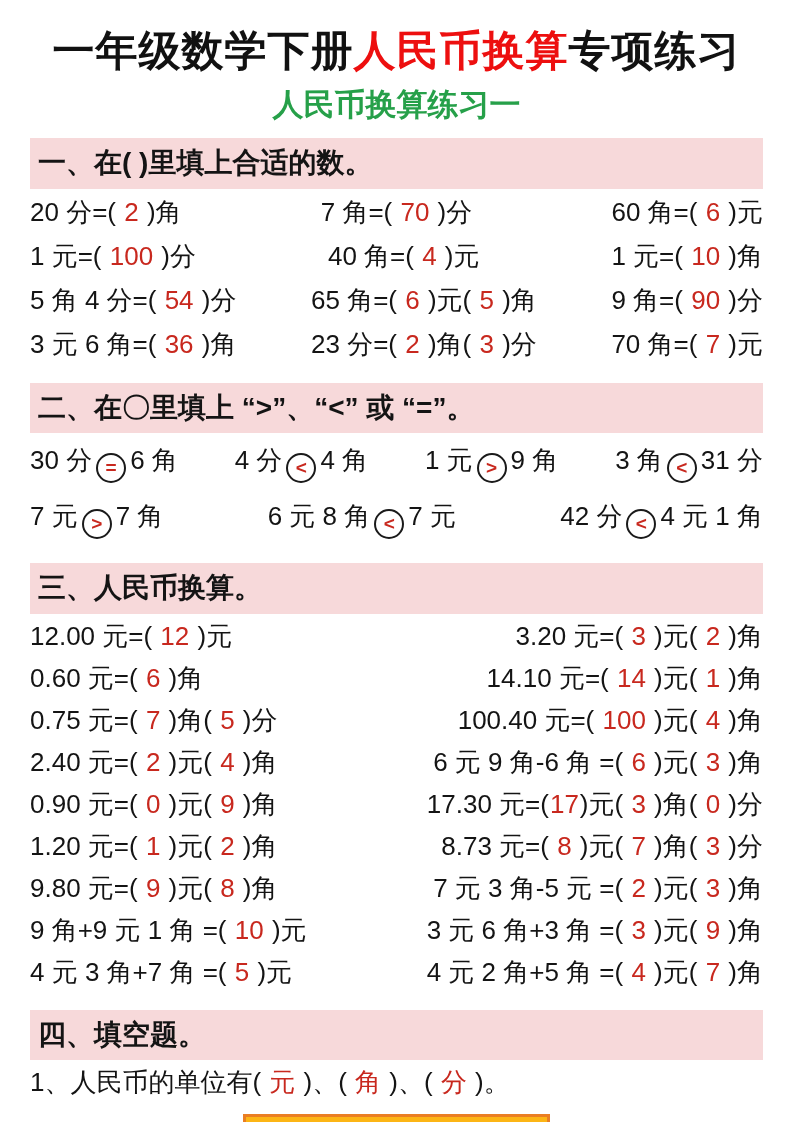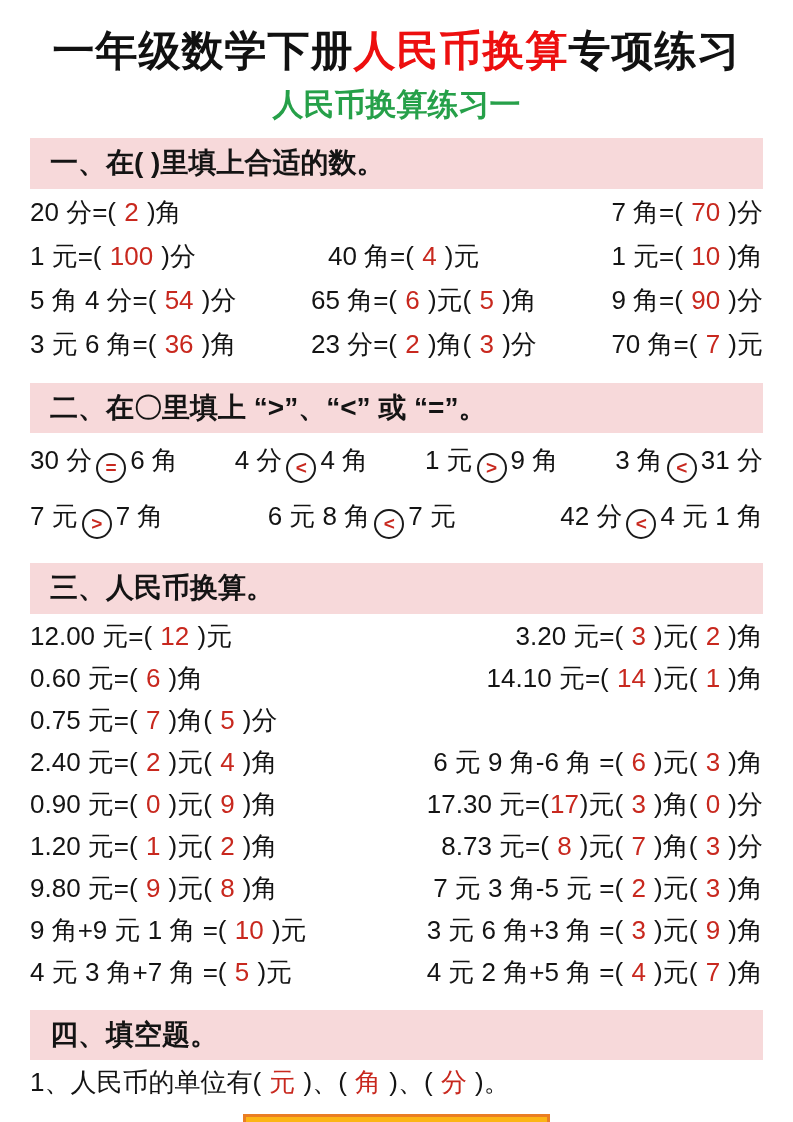--- a/index.html
+++ b/index.html
@@ -14,21 +14,21 @@
     text-align:center;font-size:42px;font-weight:bold;line-height:1.2;
     letter-spacing:1px;margin:0;color:#111;
   }
   .title .hl{color:var(--title-red,#ed0f0f);}
   .subtitle{
     text-align:center;font-size:31px;font-weight:bold;
     color:var(--subtitle-green,#26a049);margin-top:8px;
   }
   .bar{
     background:var(--header-pink,#f7d9da);
-    margin:12px 30px 0 30px;padding:7px 20px;
+    margin:12px 30px 0 30px;padding:7px 8px;
     font-size:28px;font-weight:bold;color:#141414;line-height:1.3;
   }
   .content{margin:0 30px;padding:2px 0 4px 0;}
   .prob-row{
     display:flex;justify-content:space-between;align-items:center;
     font-size:26px;height:44px;white-space:nowrap;
   }
   .sec2 .prob-row{height:56px;}
   .sec3 .prob-row{height:42px;gap:8px;}
   .sec3 .prob:first-child{width:46.5%;}
@@ -55,20 +55,21 @@
 
   <h1 class="title"><span>一年级数学下册</span><span class="hl">人民币换算</span><span>专项练习</span></h1>
 
   <div class="subtitle">人民币换算练习一</div>
 
   <div class="bar">一、在(  )里填上合适的数。</div>
   <div class="content sec1">
       <div class="prob-row">
         <div class="prob"><span>20 分=( </span><span class="ans">2</span><span> )角</span></div>
         <div class="prob"><span>7 角=( </span><span class="ans">70</span><span> )分</span></div>
+        <div class="prob"><span>60 角=( </span><span class="ans">6</span><span> )元</span></div>
       </div>
       <div class="prob-row">
         <div class="prob"><span>1 元=( </span><span class="ans">100</span><span> )分</span></div>
         <div class="prob"><span>40 角=( </span><span class="ans">4</span><span> )元</span></div>
         <div class="prob"><span>1 元=( </span><span class="ans">10</span><span> )角</span></div>
       </div>
       <div class="prob-row">
         <div class="prob"><span>5 角 4 分=( </span><span class="ans">54</span><span> )分</span></div>
         <div class="prob"><span>65 角=( </span><span class="ans">6</span><span> )元( </span><span class="ans">5</span><span> )角</span></div>
         <div class="prob"><span>9 角=( </span><span class="ans">90</span><span> )分</span></div>
@@ -100,20 +101,21 @@
       <div class="prob-row">
         <div class="prob"><span>12.00 元=( </span><span class="ans">12</span><span> )元</span></div>
         <div class="prob"><span>3.20 元=( </span><span class="ans">3</span><span> )元( </span><span class="ans">2</span><span> )角</span></div>
       </div>
       <div class="prob-row">
         <div class="prob"><span>0.60 元=( </span><span class="ans">6</span><span> )角</span></div>
         <div class="prob"><span>14.10 元=( </span><span class="ans">14</span><span> )元( </span><span class="ans">1</span><span> )角</span></div>
       </div>
       <div class="prob-row">
         <div class="prob"><span>0.75 元=( </span><span class="ans">7</span><span> )角( </span><span class="ans">5</span><span> )分</span></div>
+        <div class="prob"><span>100.40 元=( </span><span class="ans">100</span><span> )元( </span><span class="ans">4</span><span> )角</span></div>
       </div>
       <div class="prob-row">
         <div class="prob"><span>2.40 元=( </span><span class="ans">2</span><span> )元( </span><span class="ans">4</span><span> )角</span></div>
         <div class="prob"><span>6 元 9 角-6 角 =( </span><span class="ans">6</span><span> )元( </span><span class="ans">3</span><span> )角</span></div>
       </div>
       <div class="prob-row">
         <div class="prob"><span>0.90 元=( </span><span class="ans">0</span><span> )元( </span><span class="ans">9</span><span> )角</span></div>
         <div class="prob"><span>17.30 元=(</span><span class="ans">17</span><span>)元( </span><span class="ans">3</span><span> )角( </span><span class="ans">0</span><span> )分</span></div>
       </div>
       <div class="prob-row">

